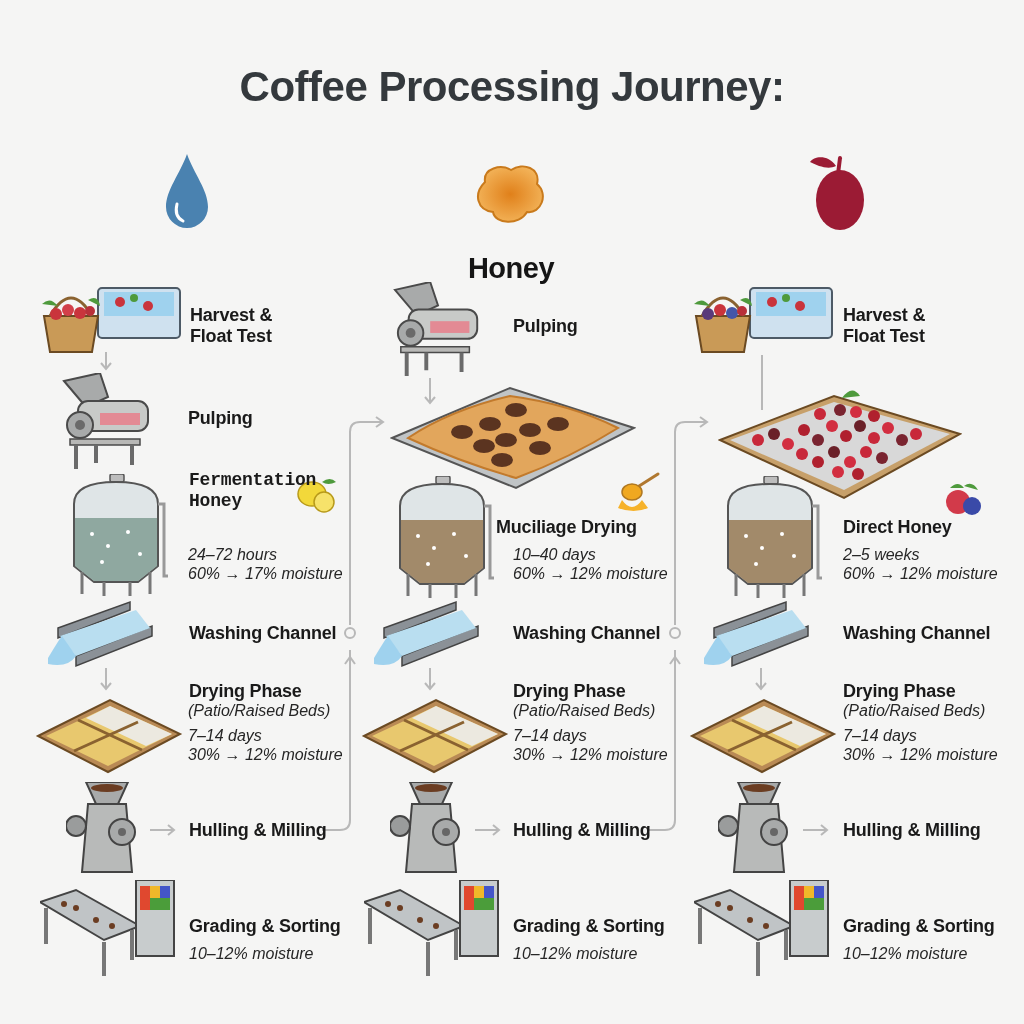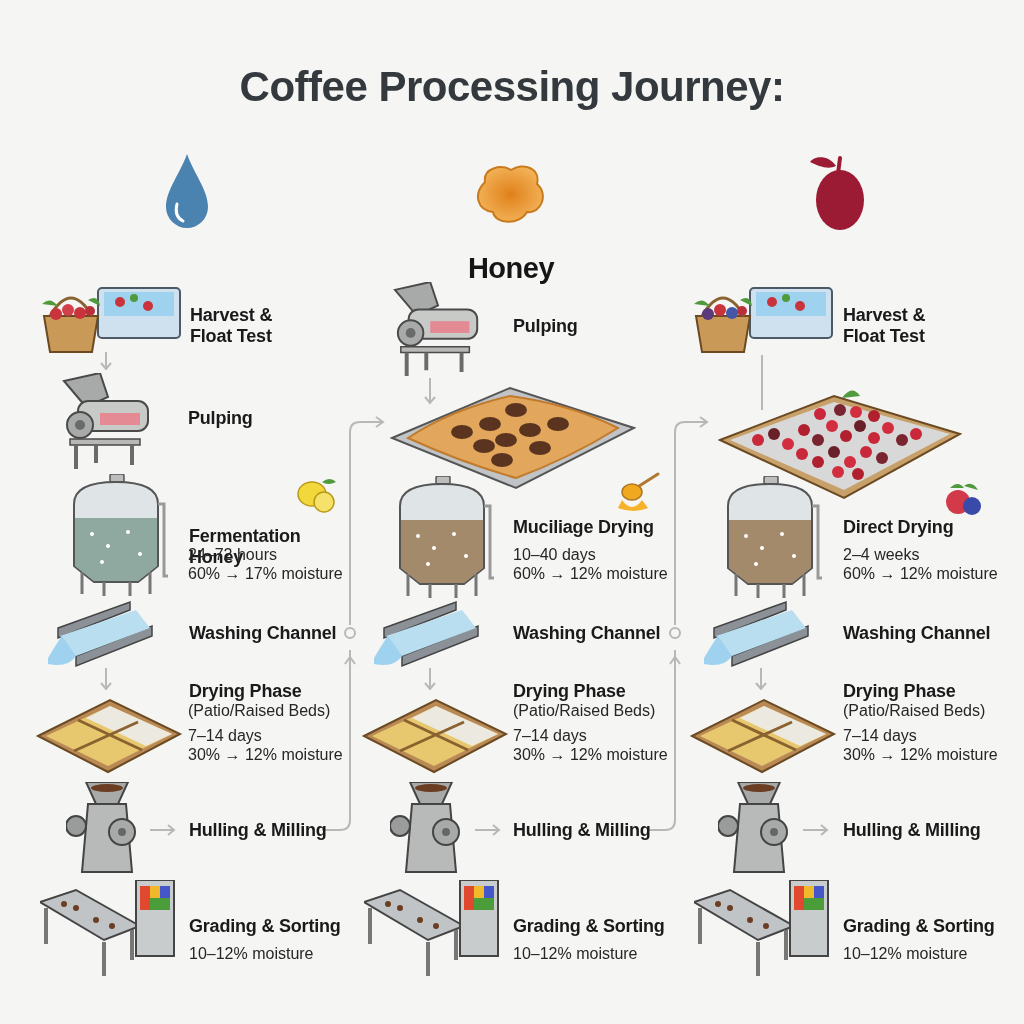--- a/index.html
+++ b/index.html
@@ -3,21 +3,21 @@
 <meta charset="utf-8">
 <style>
   html, body { margin:0; padding:0; }
   body { width:1024px; height:1024px; background:#f5f5f4; position:relative; overflow:hidden;
          font-family:"Liberation Sans", "DejaVu Sans", sans-serif; color:#1d1f21; }
   .title { position:absolute; left:0; top:62px; width:1024px; text-align:center;
            font-size:42px; font-weight:700; color:#34393d; line-height:50px; letter-spacing:-0.5px; }
   .col-head { position:absolute; text-align:center; width:200px; }
   .col-head .lbl { font-size:29px; font-weight:700; color:#151515; margin-top:6px; letter-spacing:-0.5px; }
   .step-title { position:absolute; font-size:18px; font-weight:700; color:#1a1a1a; line-height:21px; letter-spacing:-0.2px; }
-  .step-sub { position:absolute; font-size:16px; color:#262626; line-height:19px; }
+  .step-sub { position:absolute; font-size:16px; color:#262626; line-height:19px;font-style:italic; }
   .illus { position:absolute; }
   .conn { position:absolute; }
 </style>
 </head>
 <body>
 
 <div class="title">
   <div>Coffee Processing Journey:</div>
 </div>
 
@@ -165,21 +165,21 @@
   <ellipse cx="16" cy="18" rx="14" ry="12" fill="#f2d83a" stroke="#b89a1a" stroke-width="1.5"></ellipse>
   <circle cx="28" cy="26" r="10" fill="#f6e26a" stroke="#b89a1a" stroke-width="1.5"></circle>
   <path d="M26 6 Q 34 0 40 6 Q 32 10 26 6 Z" fill="#4e9a3c"></path>
 </svg>
 
 <div class="step-title" style="left:190px; top:305px;">
   <div>Harvest &amp;</div>
   <div>Float Test</div>
 </div>
 <div class="step-title" style="left:188px; top:408px;">Pulping</div>
-<div class="step-title" style="left:189px; top:526px;">
+<div class="step-title" style="left:189px; top:470px;font-family:Liberation Mono, monospace;">
   <div>Fermentation</div>
   <div>Honey</div>
 </div>
 <div class="step-sub" style="left:188px; top:545px;">
   <div>24–72 hours</div>
   <div>60% → 17% moisture</div>
 </div>
 <div class="step-title" style="left:189px; top:623px;">Washing Channel</div>
 <div class="step-title" style="left:189px; top:681px;">Drying Phase</div>
 <div class="step-sub" style="left:188px; top:701px;">(Patio/Raised Beds)</div>
@@ -267,21 +267,21 @@
     <circle cx="72" cy="46" r="3" fill="#6b3d22"></circle>
   <path d="M6 28 L 6 64 M 64 62 L 64 96 M 92 50 L 92 80" stroke="#777" stroke-width="4"></path>
   <rect x="96" y="0" width="38" height="76" fill="#c8cccd" stroke="#444" stroke-width="2"></rect>
   <rect x="100" y="6" width="30" height="24" fill="#4b9d3a"></rect>
   <rect x="100" y="6" width="10" height="24" fill="#e0482f"></rect>
     <rect x="110" y="6" width="10" height="12" fill="#f0b82a"></rect>
     <rect x="120" y="6" width="10" height="12" fill="#4456c8"></rect>
 </svg>
 
 <div class="step-title" style="left:513px; top:316px;">Pulping</div>
-<div class="step-title" style="left:513px; top:517px;">Muciliage Drying</div>
+<div class="step-title" style="left:496px; top:517px;">Muciliage Drying</div>
 <div class="step-sub" style="left:513px; top:545px;">
   <div>10–40 days</div>
   <div>60% → 12% moisture</div>
 </div>
 <div class="step-title" style="left:513px; top:623px;">Washing Channel</div>
 <div class="step-title" style="left:513px; top:681px;">Drying Phase</div>
 <div class="step-sub" style="left:513px; top:701px;">(Patio/Raised Beds)</div>
 <div class="step-sub" style="left:513px; top:726px;">
   <div>7–14 days</div>
   <div>30% → 12% moisture</div>
@@ -391,23 +391,23 @@
   <rect x="100" y="6" width="30" height="24" fill="#4b9d3a"></rect>
   <rect x="100" y="6" width="10" height="24" fill="#e0482f"></rect>
     <rect x="110" y="6" width="10" height="12" fill="#f0b82a"></rect>
     <rect x="120" y="6" width="10" height="12" fill="#4456c8"></rect>
 </svg>
 
 <div class="step-title" style="left:843px; top:305px;">
   <div>Harvest &amp;</div>
   <div>Float Test</div>
 </div>
-<div class="step-title" style="left:843px; top:517px;">Direct Drying</div>
+<div class="step-title" style="left:843px; top:517px;">Direct Honey</div>
 <div class="step-sub" style="left:843px; top:545px;">
-  <div>2–4 weeks</div>
+  <div>2–5 weeks</div>
   <div>60% → 12% moisture</div>
 </div>
 <div class="step-title" style="left:843px; top:623px;">Washing Channel</div>
 <div class="step-title" style="left:843px; top:681px;">Drying Phase</div>
 <div class="step-sub" style="left:843px; top:701px;">(Patio/Raised Beds)</div>
 <div class="step-sub" style="left:843px; top:726px;">
   <div>7–14 days</div>
   <div>30% → 12% moisture</div>
 </div>
 <div class="step-title" style="left:843px; top:820px;">Hulling &amp; Milling</div>

